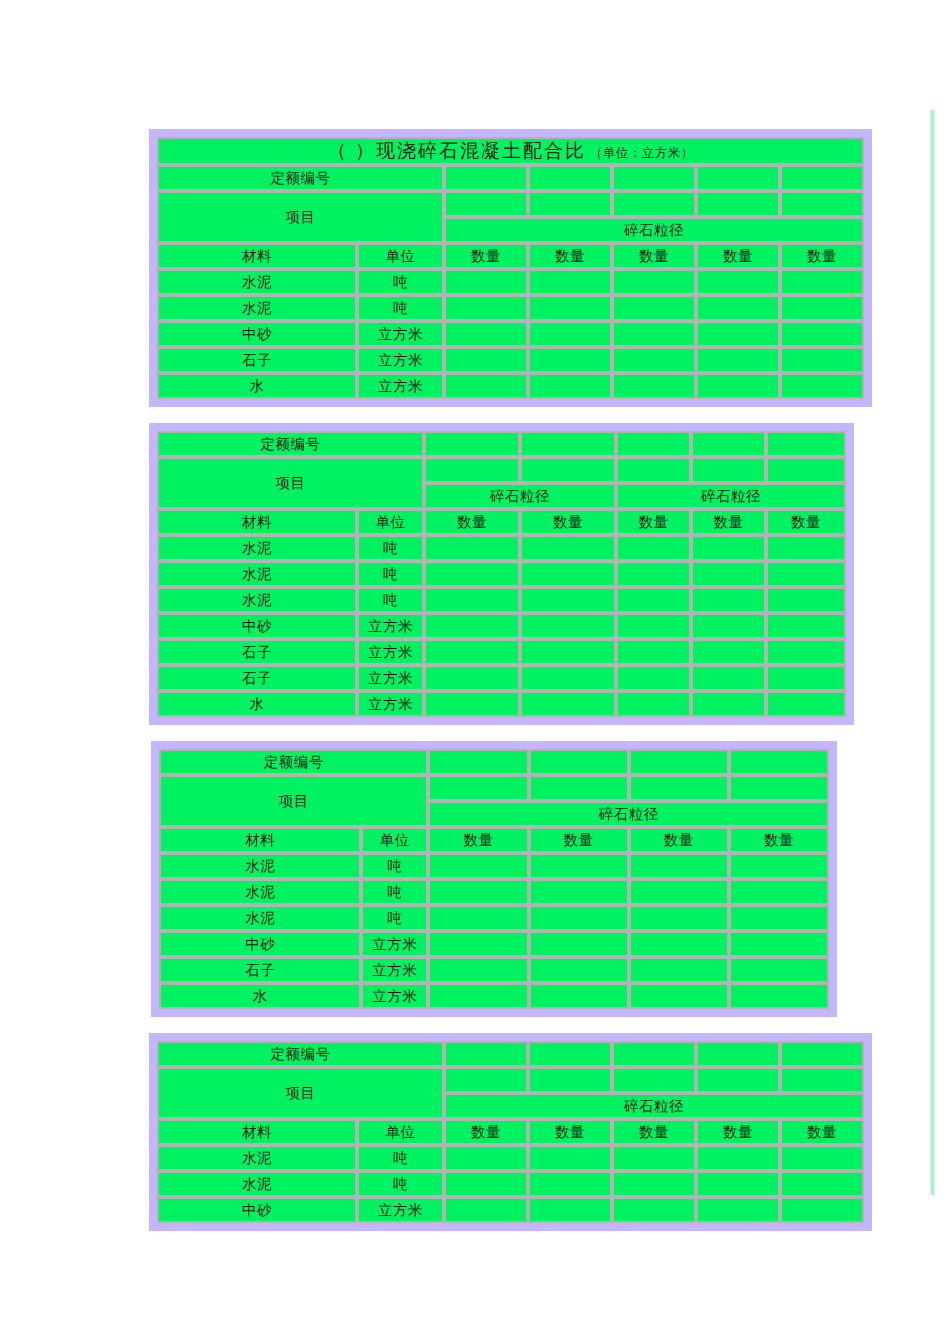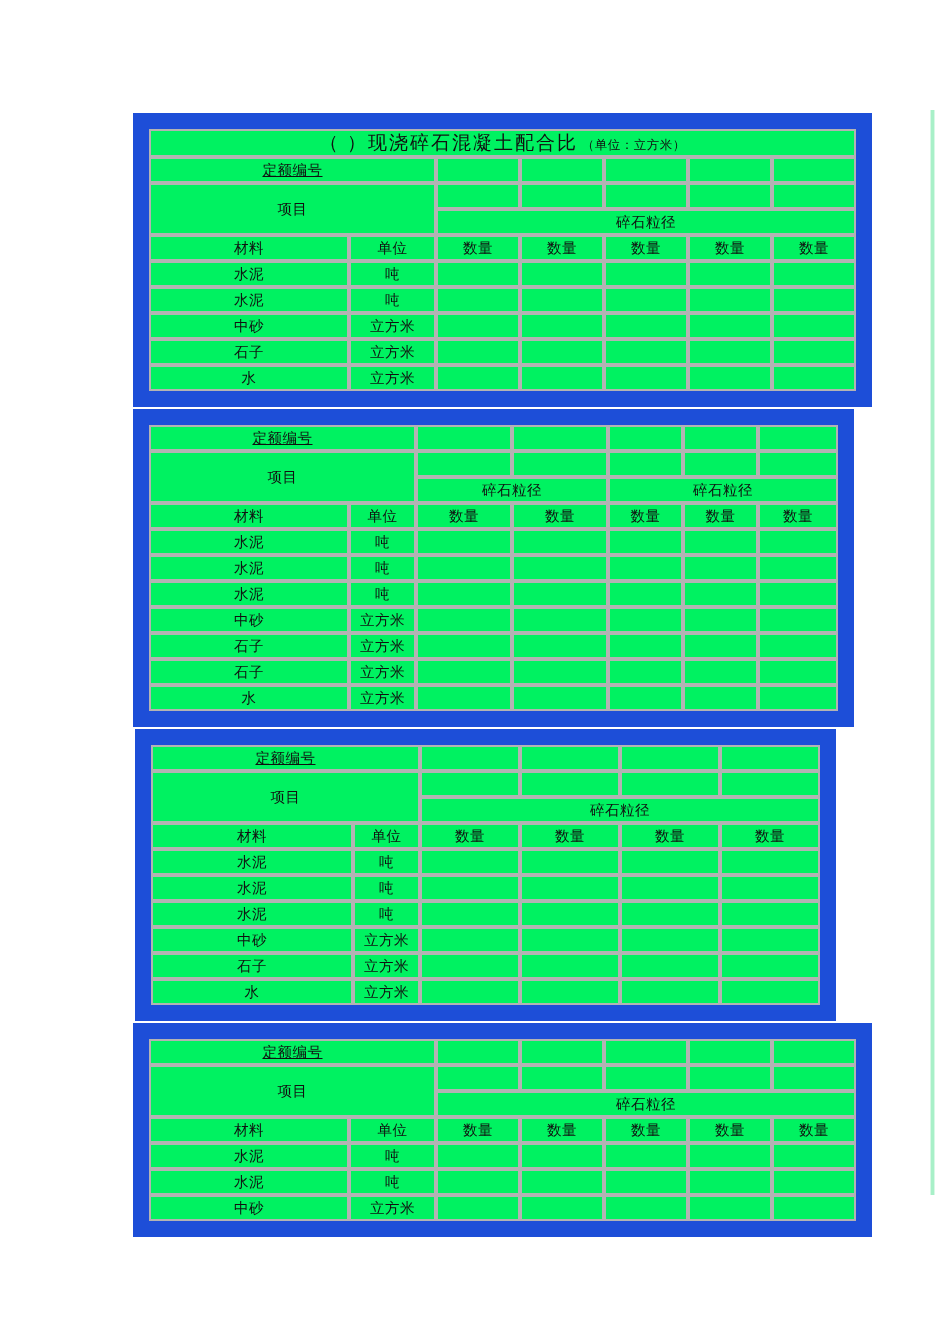--- a/index.html
+++ b/index.html
@@ -30,24 +30,24 @@
   .doc {
     position: absolute;
     left: 133px;
     top: 113px;
     width: 686px;
   }
 
   table.grid {
     border-collapse: separate;
     border-spacing: 0;
-    background: #1d4ed8;
+    background: #c4b5fd;
     table-layout: fixed;
-    margin: 0;
-    padding: 16px;
+    margin: 16px;
+    padding: 8px;
   }
   table.grid td {
     background: #00f261;
     border: 2px solid #b3b3b3;
     color: #101010;
     text-align: center;
     vertical-align: middle;
     font-size: 14.5px;
     line-height: 1.25;
     padding: 0;
@@ -60,21 +60,21 @@
     height: 34px;
     font-size: 19px;
     letter-spacing: 1.5px;
     white-space: nowrap;
   }
   .title-main { font-size: 19px; letter-spacing: 2px; }
   .title-unit { font-size: 12.5px; letter-spacing: 0.5px; }
 
   td.tall { height: 29px; }
   td.proj { height: 58px; }
-  td.dingelabel { height: 30px; text-decoration: underline; }
+  td.dingelabel { height: 30px; }
 
   
   .blk { position: relative; }
   .blk + .blk { margin-top: 2px; }
 
   
   .blk-t3 { margin-left: 2px; }
 </style>
 </head>
 <body>

